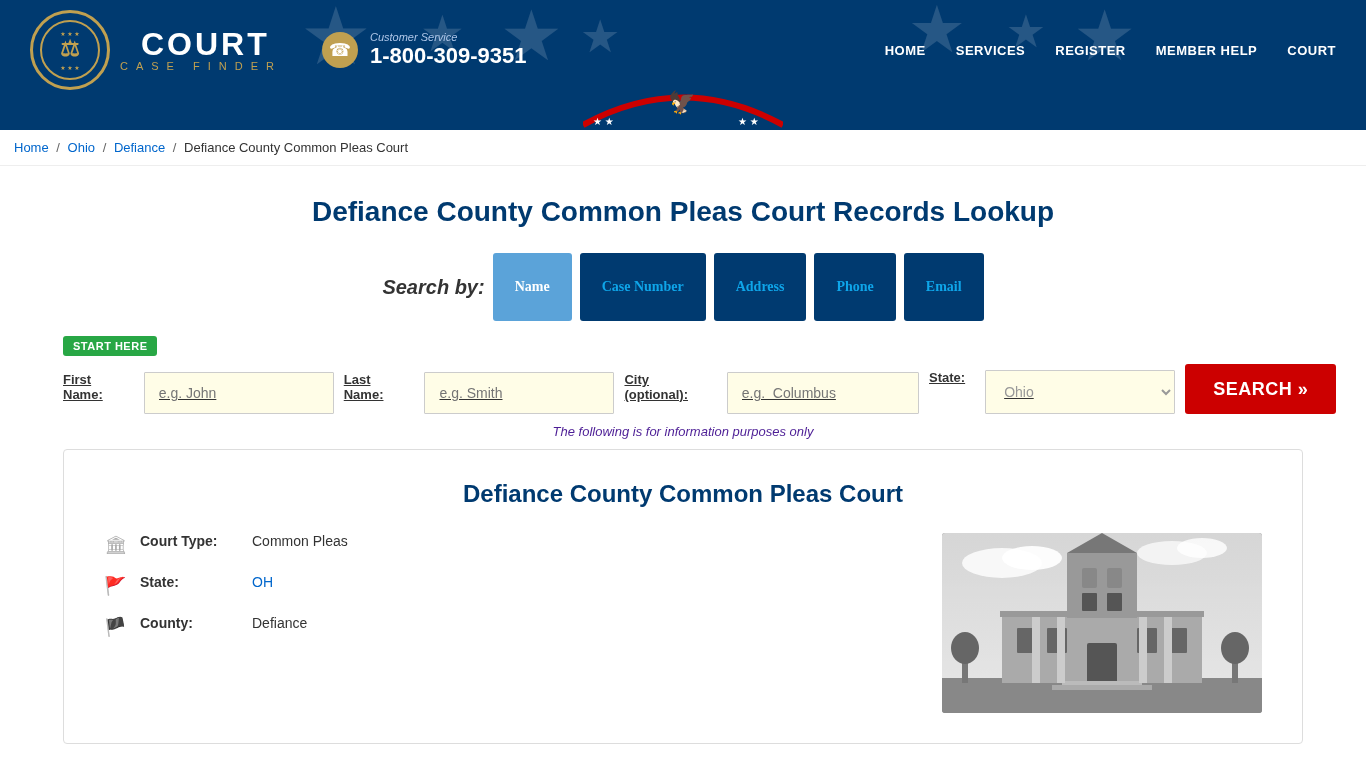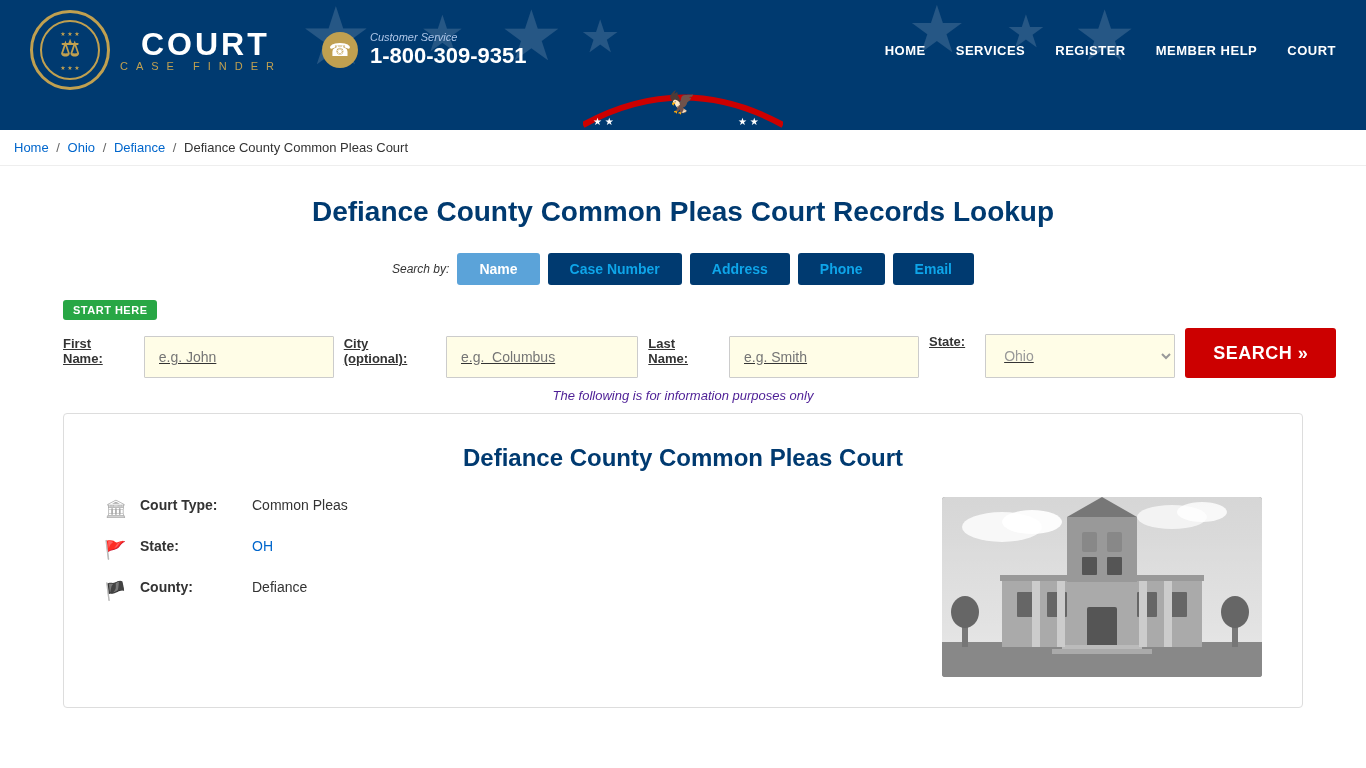--- a/index.html
+++ b/index.html
@@ -151,32 +151,33 @@
 
     
     .search-by-row {
       display: flex;
       align-items: center;
       justify-content: center;
       gap: 8px;
       margin-bottom: 15px;
     }
     .search-by-label {
-      font-size: 12px;
+      font-size: 20px;
       font-style: italic;
-      font-weight: 400;
+      font-weight: 700;
       color: #333;
     }
     .search-tab {
-      padding: 8px 22px;
+      padding: 26px 22px;
       border: none;
       cursor: pointer;
       font-size: 14px;
       font-weight: 600;
       border-radius: 3px;
+      font-family: Liberation Serif, serif;
     }
     .search-tab.active {
       background: #5ba3d9;
       color: #fff;
     }
     .search-tab.inactive {
       background: #003a70;
       color: #0ea5e9;
     }
 
@@ -400,27 +401,27 @@
     <button class="search-tab inactive">Email</button>
   </div>
 
   <div>
     <span class="start-here-badge">START HERE</span>
     <div class="form-row">
       <div class="form-group first-name">
         <label>First Name:</label>
         <input type="text" placeholder="e.g. John" style="">
       </div>
+      <div class="form-group last-name">
+        <label>Last Name:</label>
+        <input type="text" placeholder="e.g. Smith" style="">
+      </div>
       <div class="form-group city">
         <label>City (optional):</label>
         <input type="text" placeholder="e.g.  Columbus" style="">
-      </div>
-      <div class="form-group last-name">
-        <label>Last Name:</label>
-        <input type="text" placeholder="e.g. Smith" style="">
       </div>
       <div class="form-group state">
         <label>State:</label>
         <select>
           <option>Ohio</option>
           <option>Alabama</option>
           <option>Alaska</option>
           <option>Arizona</option>
           <option>California</option>
           <option>Colorado</option>

